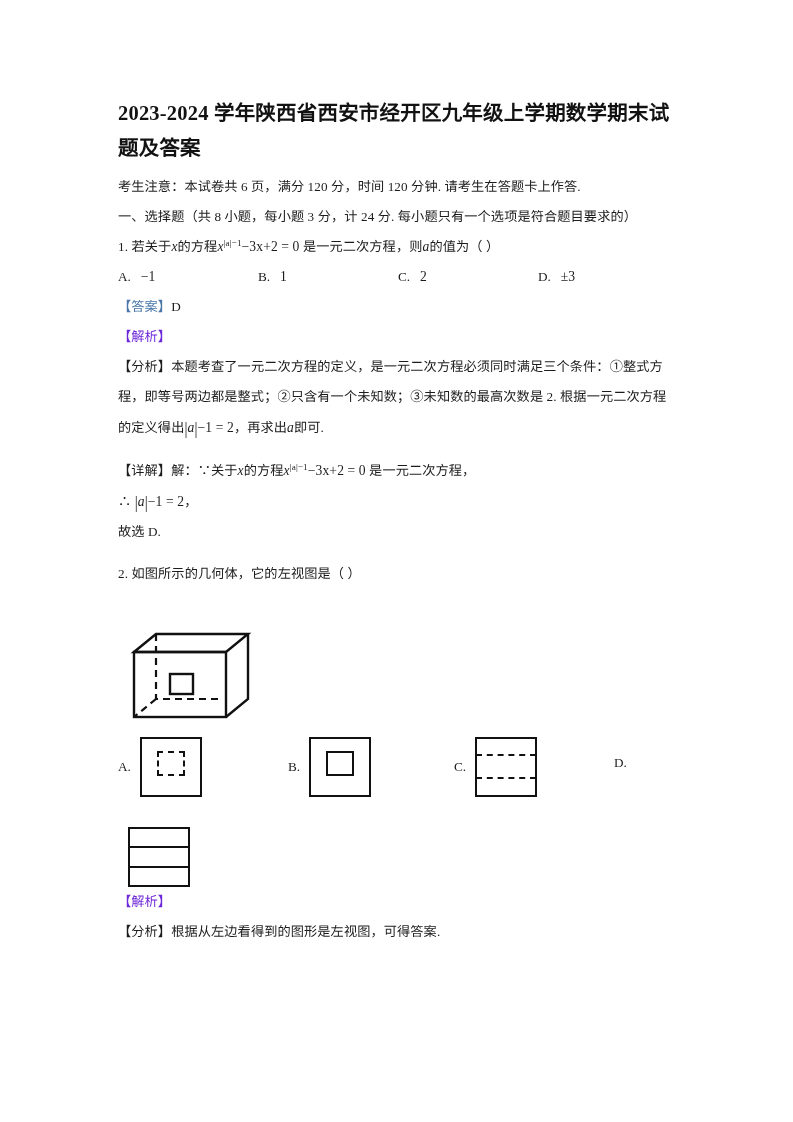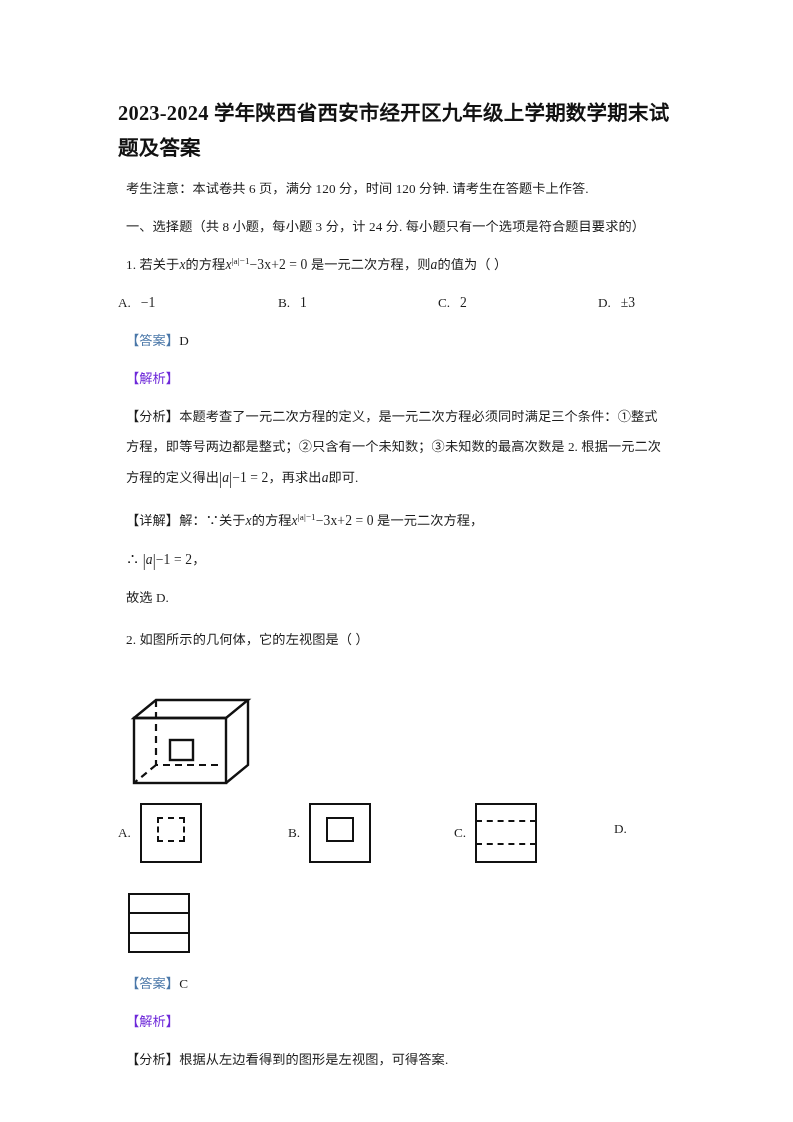--- a/index.html
+++ b/index.html
@@ -36,21 +36,21 @@
     line-height: 35px;
     letter-spacing: 0.2px;
     margin: 0 0 6px 0;
     color: #121212;
   }
 
   
   .para {
     font-size: 13.2px;
     line-height: 30px;
-    margin: 8px;
+    margin: 0;
     color: #1c1c1c;
     letter-spacing: 0.1px;
   }
 
   .blue {
     color: #4a77a8;
   }
   .blue-light {
     color: #6d28d9;
   }
@@ -79,21 +79,20 @@
     position: relative;
     top: 0.5px;
   }
 
   
   .opt-row {
     display: flex;
     font-size: 13.2px;
     line-height: 30px;
     margin: 0;
-    gap: 20px;
   }
   .opt-row > div { flex: 0 0 25%; }
   .opt-lab { margin-right: 10px; }
 
   
   .fig-block {
     margin-top: 10px;
     margin-bottom: 4px;
   }
   .cube-wrap {
@@ -249,23 +248,20 @@
       </div>
     </div>
 
     <div class="d-extra">
       <div class="box-square" style="width:62px; height:60px;">
         <div class="hline-solid" style="top:17px;"></div>
         <div class="hline-solid" style="top:37px;"></div>
       </div>
     </div>
 
-    <p class="para" style="margin-top:16px">
-      <span class="blue">【答案】</span><span>C</span>
-    </p>
 
     <p class="para">
       <span class="blue-light">【解析】</span>
     </p>
 
     <p class="para">
       <span>【分析】</span><span>根据从左边看得到的图形是左视图，可得答案.</span>
     </p>
 
   </div>

